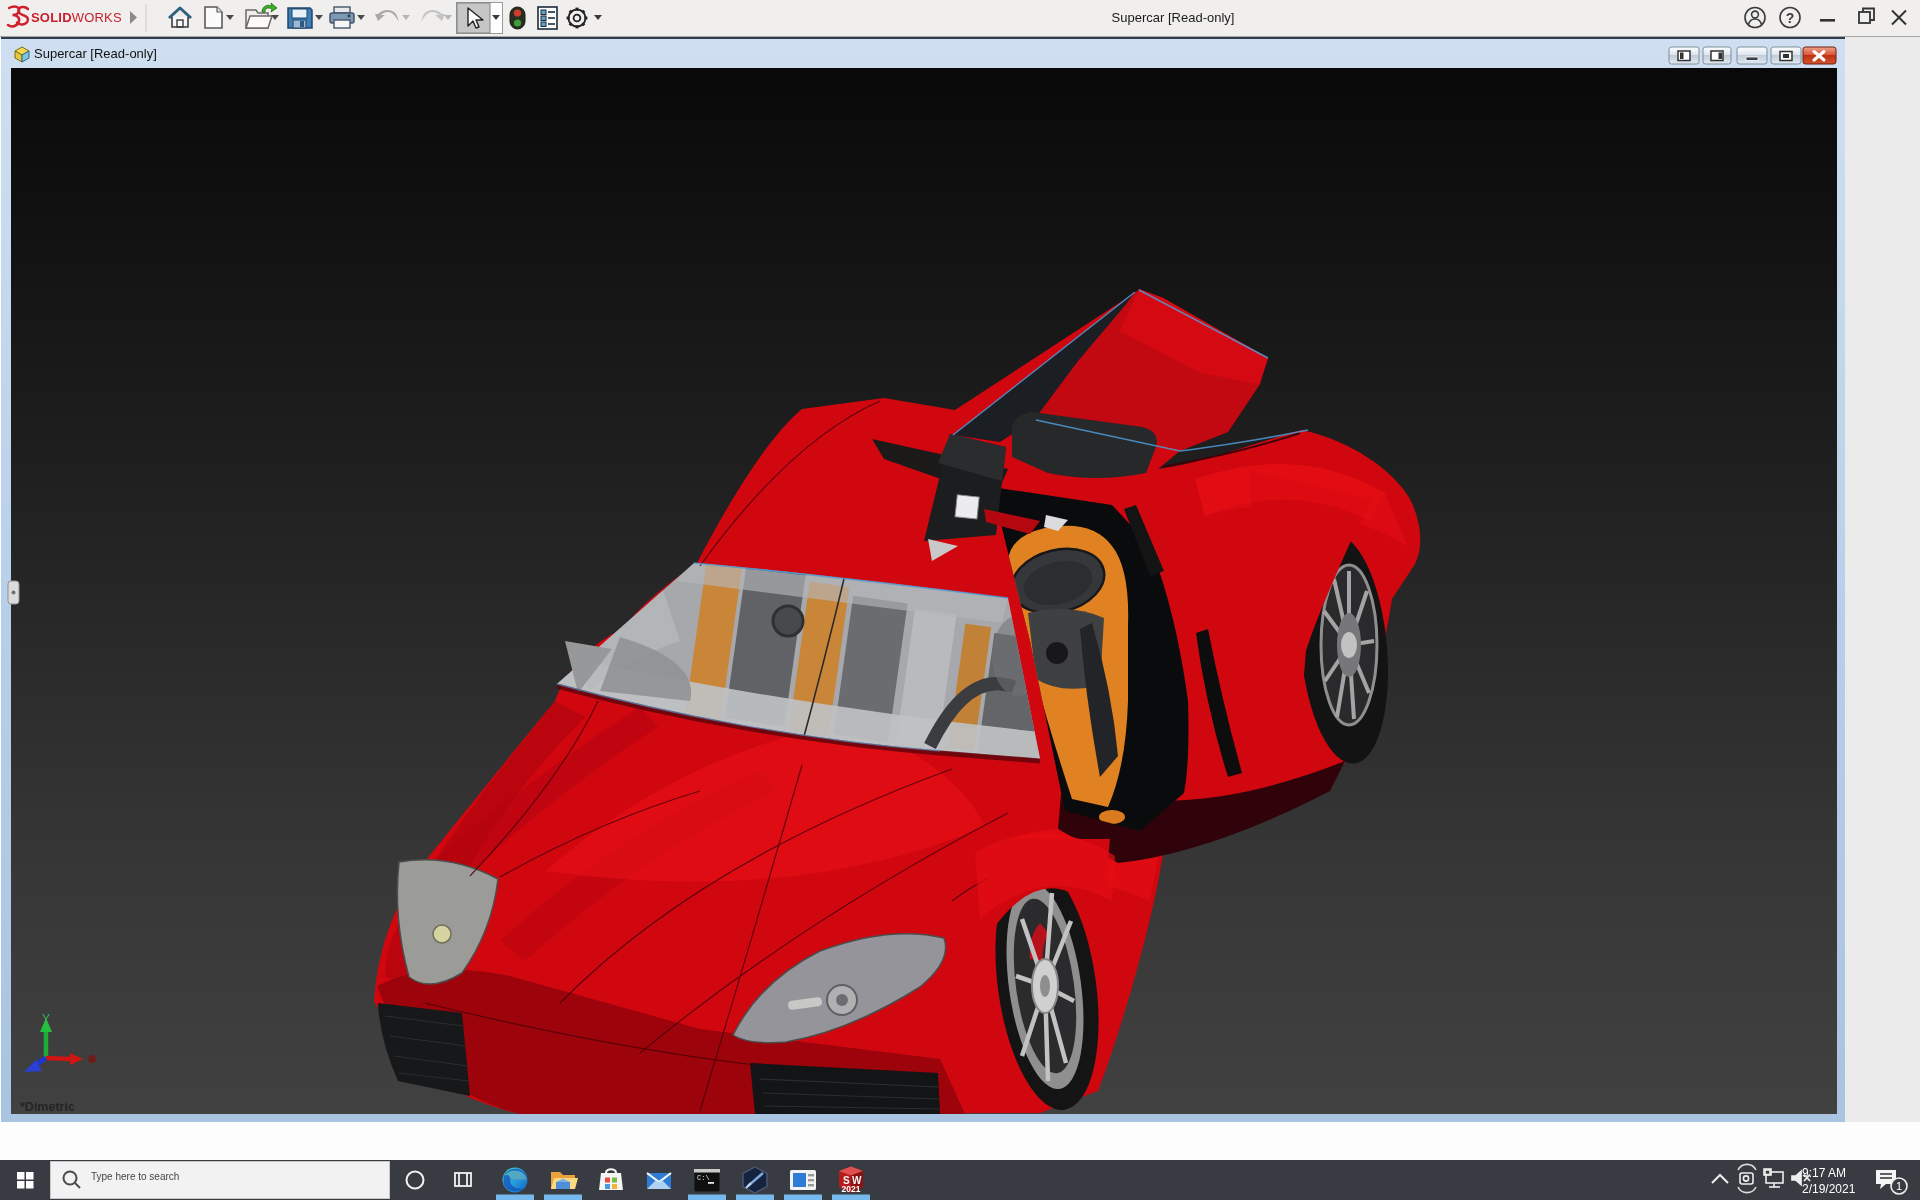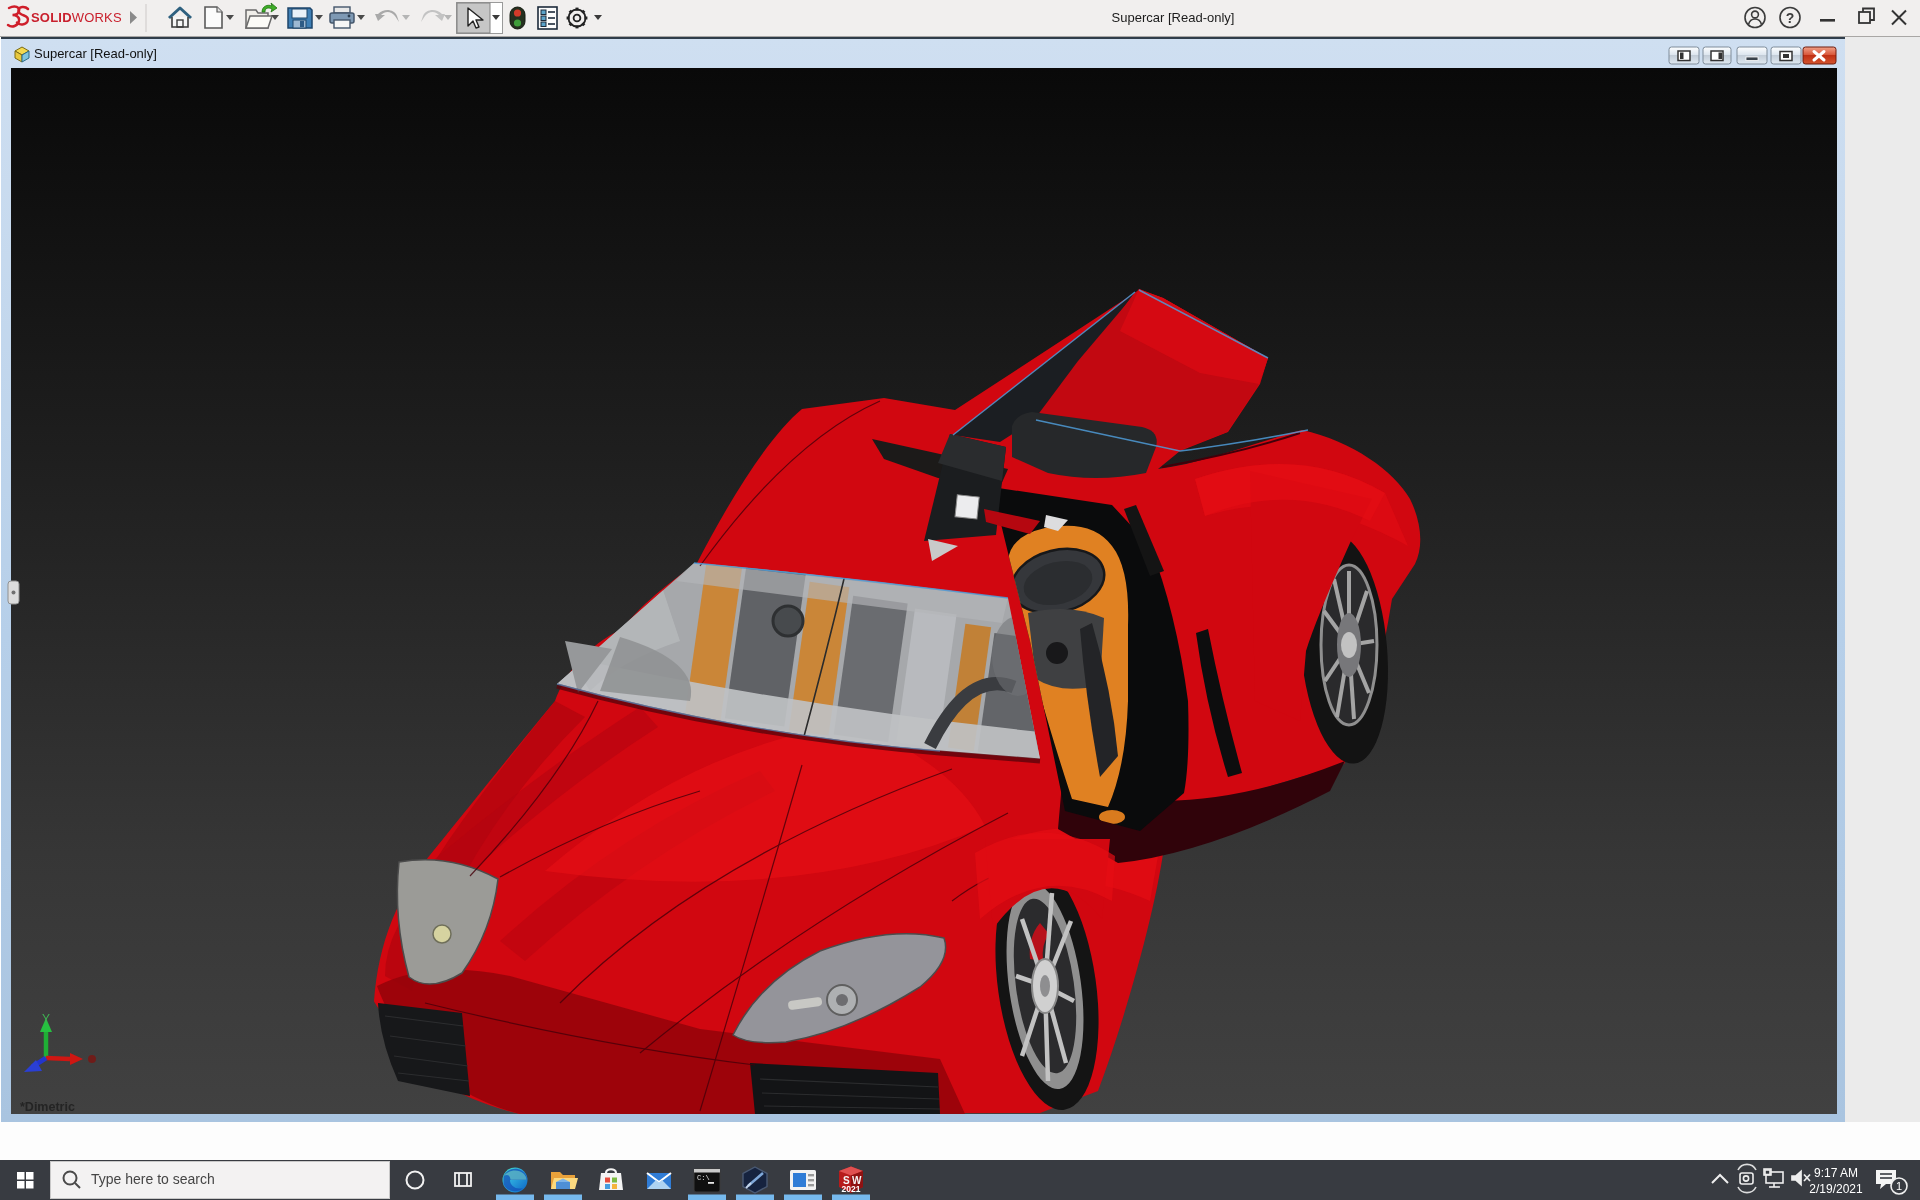--- a/index.html
+++ b/index.html
@@ -7,22 +7,22 @@
   .abs{position:absolute;}
   #toolbar{left:0;top:0;width:1920px;height:36px;background:#f1efee;border-bottom:1px solid #a9a7a5;}
   #apptitle{left:1173px;top:10px;transform:translateX(-50%);font-size:13px;color:#1b1b1b;white-space:nowrap;}
   #mdiright{left:1845px;top:37px;width:75px;height:1085px;background:#ebebeb;}
   #whitestrip{left:0;top:1122px;width:1920px;height:38px;background:#fdfdfd;}
   #childwin{left:1px;top:37px;width:1844px;height:1085px;background:linear-gradient(180deg,#cfdff1 0%,#b6cfe9 55%,#a9c4e0 100%);border-top:2px solid #303d4a;box-sizing:border-box;}
   #ctitle{left:33px;top:7px;font-size:13px;color:#111;}
   #viewport{left:10px;top:29px;width:1826px;height:1046px;background:#111;}
   #taskbar{left:0;top:1160px;width:1920px;height:40px;background:#383b41;}
   #searchbox{left:50px;top:1161px;width:340px;height:38px;background:#f3f2f2;border:1px solid #c8c8c8;box-sizing:border-box;}
-  #searchtext{left:91px;top:1171px;font-size:14px;color:#454545;}
-  .tray{color:#fff;font-size:12px;text-align:center;line-height:1.35;}
+  #searchtext{left:91px;top:1171px;font-size:10px;color:#454545;}
+  .tray{color:#fff;font-size:12px;line-height:1.35;}
 </style>
 </head>
 <body>
 
 <div class="abs" id="toolbar"></div>
 <svg class="abs" style="left:0;top:0" width="640" height="36" viewBox="0 0 640 36">
 
   <g fill="none" stroke="#cf1e2a" stroke-width="2.5" stroke-linecap="round">
     <path d="M9,8 C15,5 20,7 19,11 C18.5,14 15,15 12.5,15 C16,15 20,17 19,21 C18,26 12,28 8,25"></path>
     <path d="M28,9 C25,6 19,6.5 18.5,10 C18,13 21,14.5 24,15.5 C27,16.5 29,18.5 27.5,21.5 C25.5,25 19.5,25.5 17,22.5"></path>

